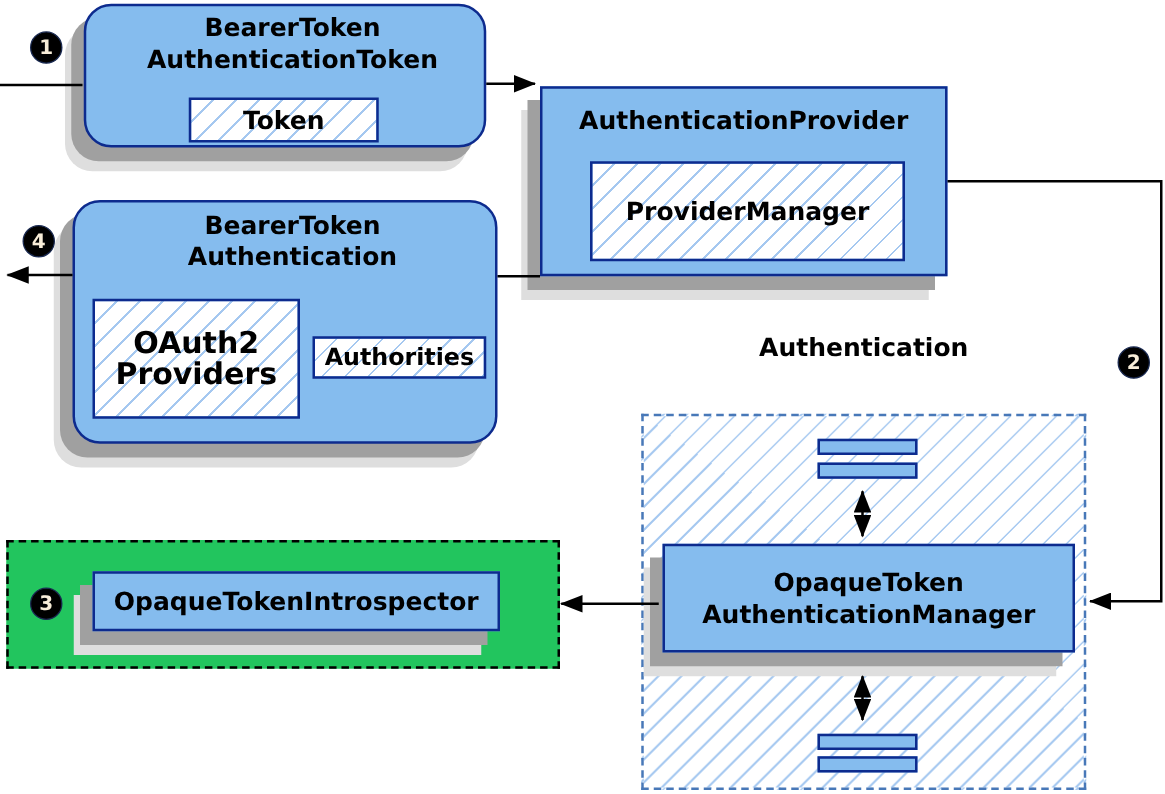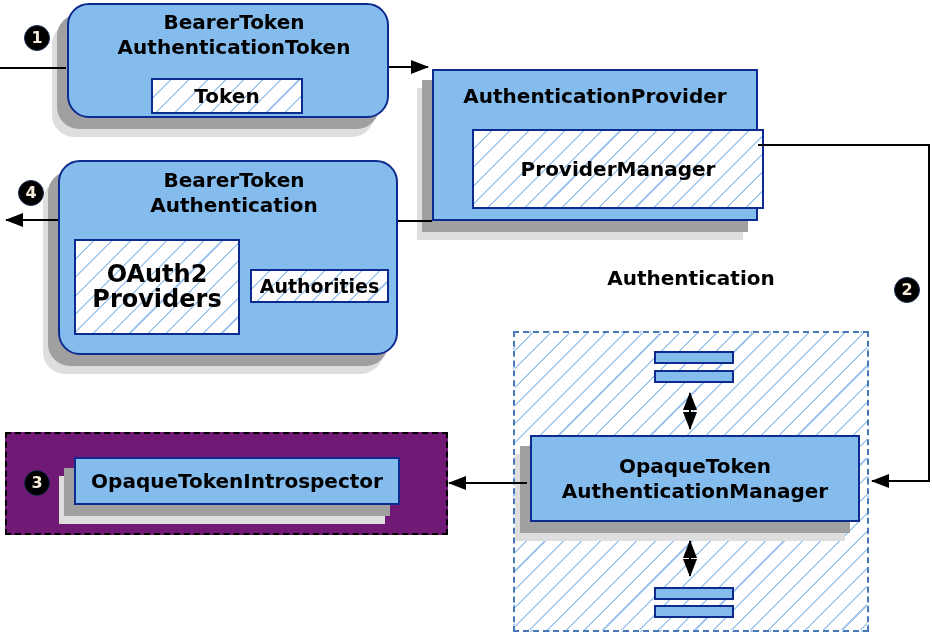--- a/index.html
+++ b/index.html
@@ -21,21 +21,21 @@
       #fff 0px, #fff 11.5px,
       var(--hatch-line,#A5C8F0) 11.5px, var(--hatch-line,#A5C8F0) 13px);
   }
   .whitebox {
     position:absolute; box-sizing:border-box;
     border:2px solid var(--node-border,#0D2B8E);
     display:flex; flex-direction:column; align-items:center; justify-content:center;
     text-align:center; font-size:20px;
   }
   .group-dashed-black {
-    position:absolute; box-sizing:border-box; border:2px dashed #000; background:#701a75;
+    position:absolute; box-sizing:border-box; border:2px dashed #000; background:#22c55e;
   }
   .group-dashed-blue {
     position:absolute; box-sizing:border-box;
     border:2px dashed var(--dash-blue,#4878B8);
   }
   .bar {
     position:absolute; width:80px; height:13px; box-sizing:border-box;
     background:var(--node-fill,#85BCEE); border:2px solid var(--node-border,#0D2B8E);
   }
   .badge {
@@ -78,21 +78,21 @@
       <div>BearerToken</div>
       <div>AuthenticationToken</div>
     </div>
     <div class="whitebox hatch" style="left:82px; top:73px; width:152px; height:36px;">
       <div>Token</div>
     </div>
   </div>
 
   <div class="node" style="left:432px; top:69px; width:326px; height:152px;">
     <div class="title" style="padding-top:13px;">AuthenticationProvider</div>
-    <div class="whitebox hatch" style="left:38px; top:58px; width:292px; height:80px;text-align:right;">
+    <div class="whitebox hatch" style="left:38px; top:58px; width:252px; height:80px;text-align:right;">
       <div>ProviderManager</div>
     </div>
   </div>
 
   <div class="node rounded" style="left:58px; top:160px; width:340px; height:195px;">
     <div class="title" style="padding-top:6px;">
       <div>BearerToken</div>
       <div>Authentication</div>
     </div>
     <div class="whitebox hatch" style="left:14px; top:77px; width:166px; height:96px; font-size:24px; line-height:25px;">

